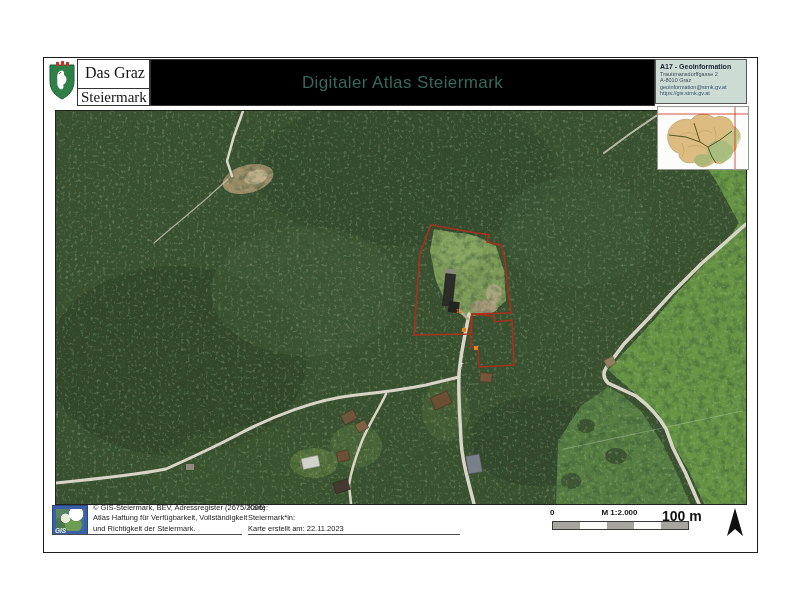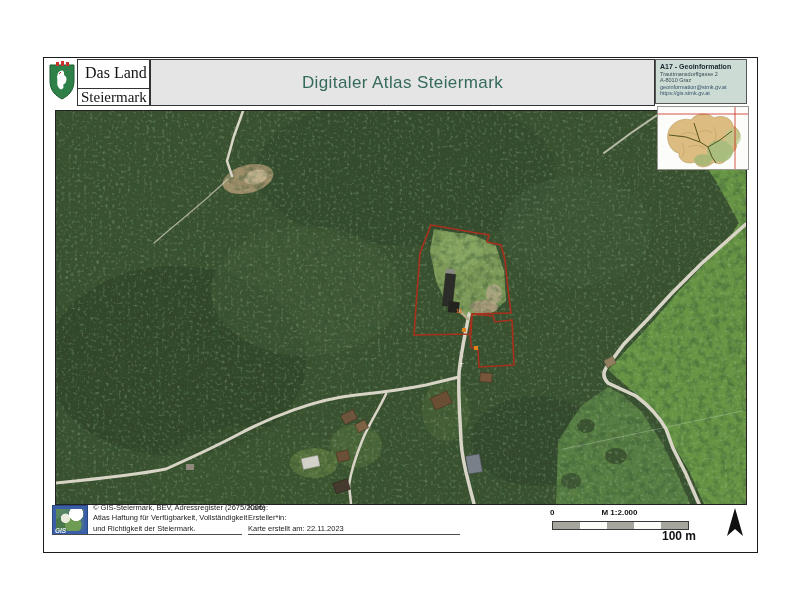--- a/index.html
+++ b/index.html
@@ -7,21 +7,21 @@
         font-family:"Liberation Sans", sans-serif;}
   .abs{position:absolute;}
   
   .frame{left:43px;top:57px;width:713px;height:494px;border:1px solid #1b1b1b;}
   
   .logo-box{left:77px;top:59px;width:71px;height:45px;border:1px solid #333;background:#fff;z-index:3;}
   .logo-line1{position:absolute;left:7px;top:4px;font-family:"Liberation Serif",serif;font-size:16px;color:#141414;}
   .logo-divider{position:absolute;left:0;top:28px;width:71px;height:1px;background:#333;}
   .logo-line2{position:absolute;left:3px;top:29px;font-family:Liberation Serif, serif;font-size:15px;color:#141414;}
   .shield{left:48px;top:60px;width:28px;height:40px;z-index:4;}
-  .title-box{left:150px;top:59px;width:503px;height:45px;border:1px solid #333;background:#e5e5e5;
+  .title-box{left:150px;top:59px;width:503px;height:45px;border:1px solid #333;background:#000000;
              display:flex;align-items:center;justify-content:center;}
   .title-text{font-size:17px;color:#35695c;letter-spacing:.4px;}
   .info-box{left:655px;top:59px;width:92px;height:45px;border:1px solid #555;background:#ccdcd4;
             box-sizing:border-box;padding:3px 4px;z-index:3;}
   .info-dept{font-size:7px;font-weight:bold;color:#17232f;margin-bottom:1px;}
   .info-line{font-size:5.5px;line-height:6.3px;color:#3c4a55;}
   .info-link{font-size:5.5px;line-height:6.3px;color:#35506b;}
   
   .inset{left:657px;top:106px;width:90px;height:62px;background:#fcfcfa;border:1px solid #979790;z-index:6;}
   
@@ -36,35 +36,35 @@
        radial-gradient(circle at 18% 76%, #49764a 0 28%, rgba(0,0,0,0) 30%),
        linear-gradient(135deg,#5d8a53,#3f6a9c);}
   .gis-text{position:absolute;bottom:0;left:2px;font-size:6.5px;font-style:italic;font-weight:bold;color:#eaf1ff;}
   .copy-block{left:93px;top:503px;font-size:7.5px;line-height:10.3px;color:#1c1c1c;}
   .meta-block{left:248px;top:503px;font-size:7.5px;line-height:10.3px;color:#1c1c1c;}
   .rule{height:1px;background:#4a4a4a;}
   .rule-left{left:52px;top:534px;width:190px;}
   .rule-mid{left:248px;top:534px;width:212px;}
   .scale-zero{left:550px;top:508px;font-size:8px;font-weight:bold;color:#111;}
   .scale-text{left:552px;top:508px;width:135px;text-align:center;font-size:8px;font-weight:bold;color:#111;}
-  .scale-end{left:662px;top:508px;font-size:12px;font-weight:bold;color:#111;margin-top:21px;}
+  .scale-end{left:662px;top:508px;font-size:14px;font-weight:bold;color:#111;}
   .scale-bar{left:552px;top:521px;width:135px;height:7px;border:1px solid #3a3a3a;display:flex;box-sizing:content-box;}
   .scale-bar div{flex:1;}
   .seg-g{background:#a6a69e;} .seg-w{background:#fbfbf7;}
   .north{left:719px;top:505px;width:32px;height:35px;}
 </style>
 </head>
 <body>
 
 <div class="page">
 
   <div class="abs frame"></div>
 
   <div class="abs logo-box">
-    <span class="logo-line1">Das Land</span>
+    <span class="logo-line1">Das Graz</span>
     <span class="logo-divider"></span>
     <span class="logo-line2">Steiermark</span>
   </div>
   <svg class="abs shield" viewBox="0 0 28 40">
     <path d="M2,5 L26,5 L26,21 C26,31 20,36 14,39 C8,36 2,31 2,21 Z" fill="#2e8048" stroke="#1f5c33" stroke-width="1"></path>
     <rect x="8" y="2" width="3" height="4" fill="#c8312a"></rect>
     <rect x="13" y="1" width="3" height="5" fill="#c8312a"></rect>
     <rect x="18" y="2" width="3" height="4" fill="#c8312a"></rect>
     <path d="M10,13 C13,9 17,10 16,15 C20,17 19,23 15,25 C17,28 13,31 11,28 C8,25 10,21 9,17 Z" fill="#ffffff"></path>
     <path d="M11,14 L13,12" stroke="#c8312a" stroke-width="1"></path>
@@ -191,21 +191,21 @@
   </div>
 
   <div class="abs copy-block">
     <div>© GIS-Steiermark, BEV, Adressregister (2675/2006)</div>
     <div>Atlas Haftung für Verfügbarkeit, Vollständigkeit</div>
     <div>und Richtigkeit der Steiermark.</div>
   </div>
 
   <div class="abs meta-block">
     <div>Karte:</div>
-    <div>Ersteller*in:</div>
+    <div>Steiermark*in:</div>
     <div>Karte erstellt am: 22.11.2023</div>
   </div>
 
   <div class="abs rule rule-left"></div>
   <div class="abs rule rule-mid"></div>
 
   <span class="abs scale-zero">0</span>
   <span class="abs scale-text">M 1:2.000</span>
   <span class="abs scale-end">100 m</span>
   <div class="abs scale-bar">

